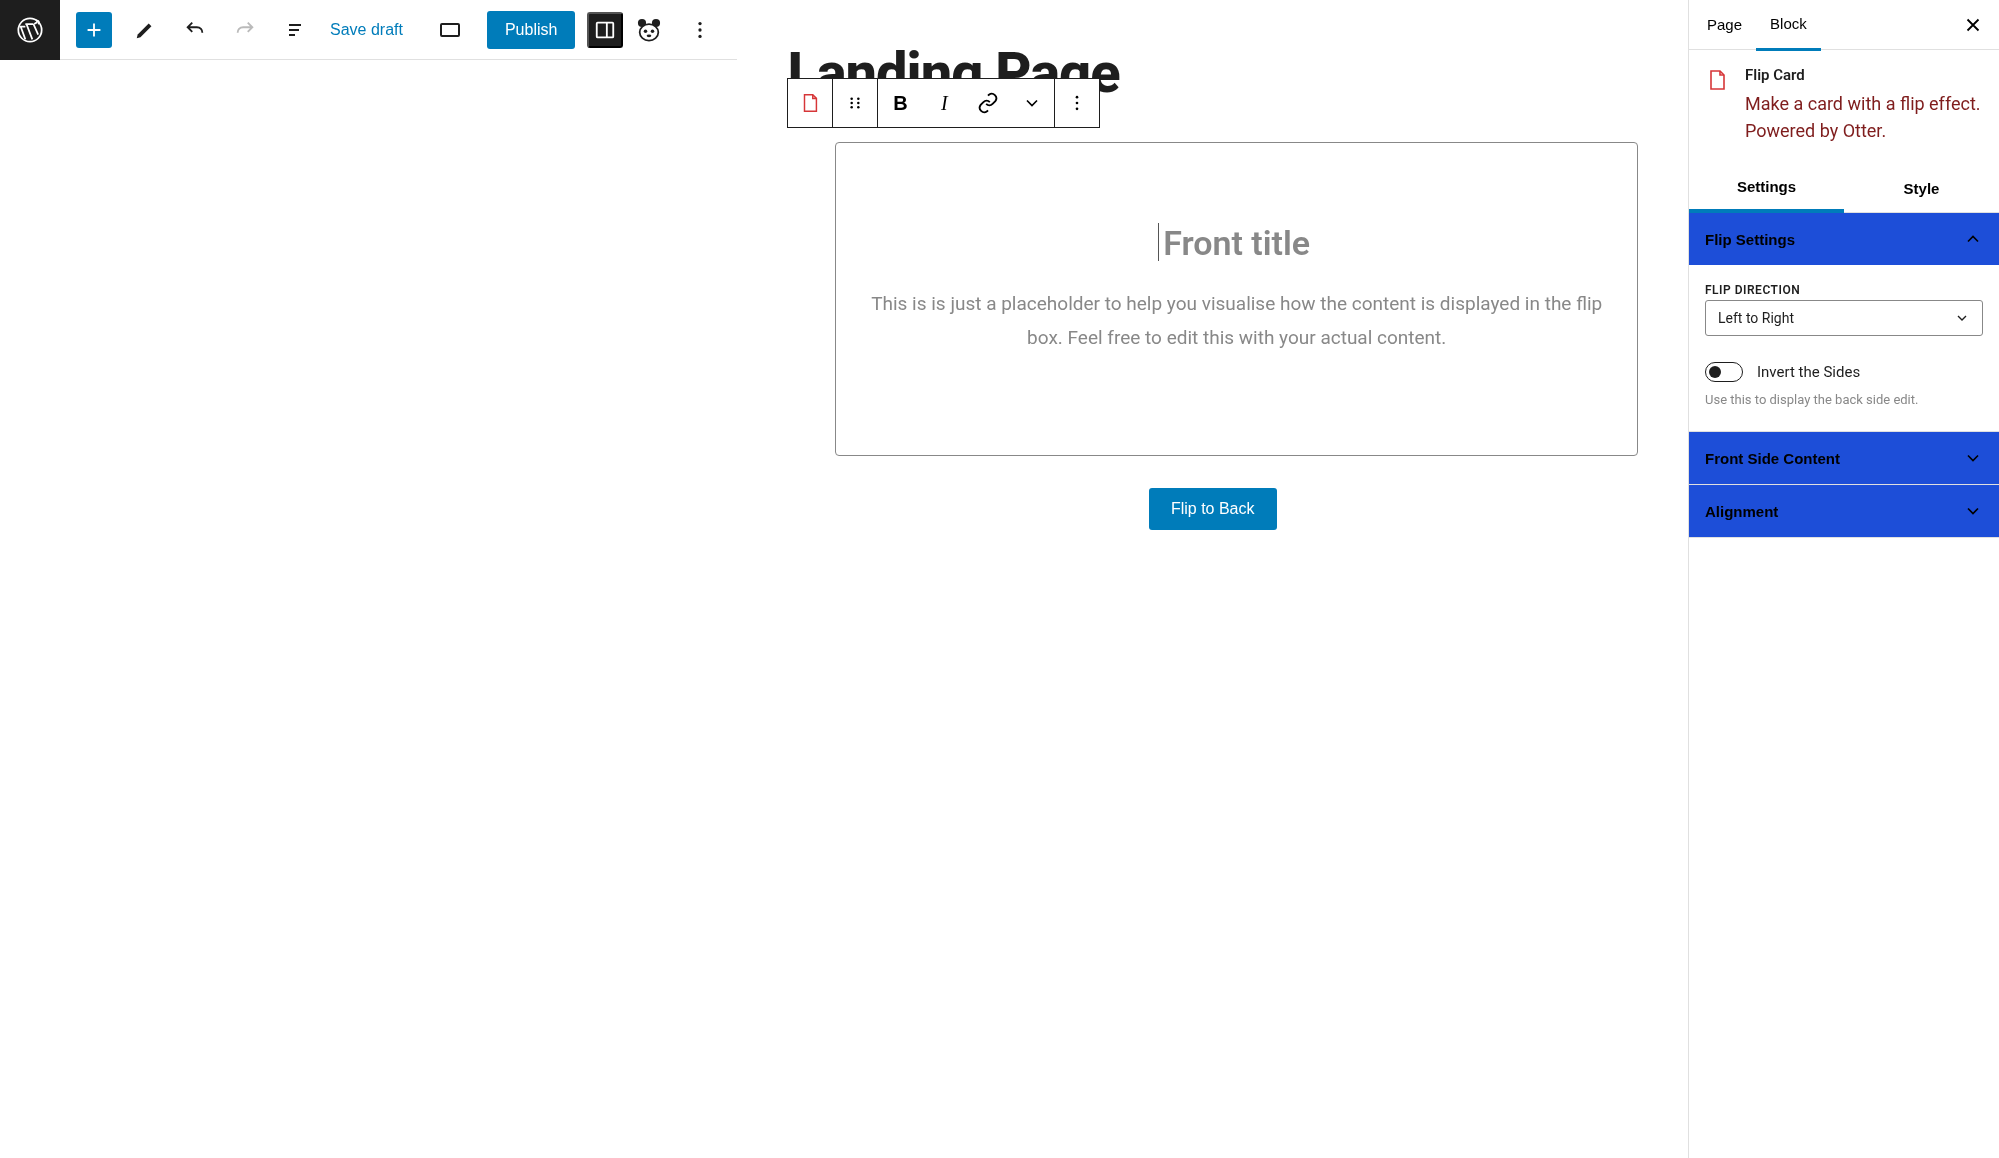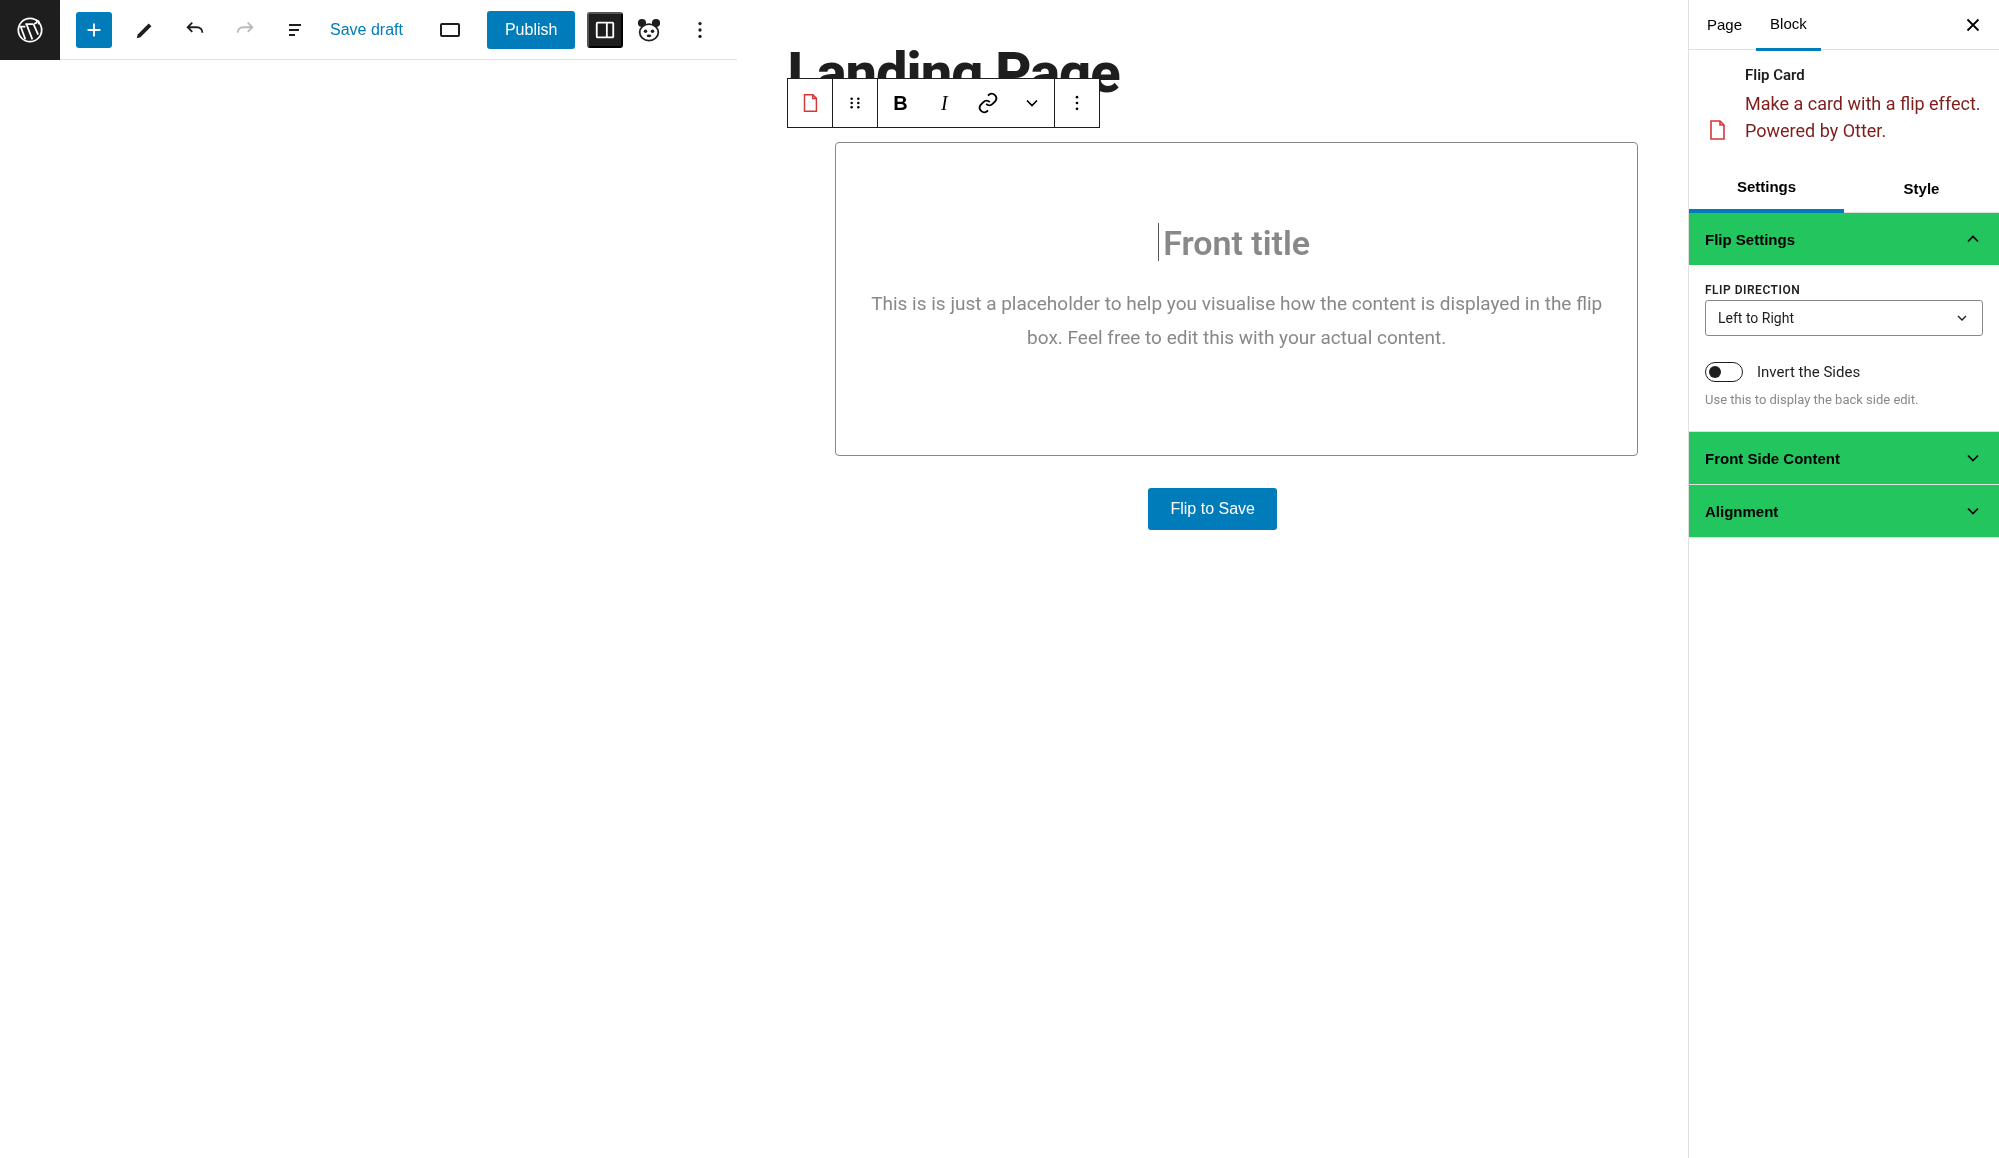--- a/index.html
+++ b/index.html
@@ -38,32 +38,32 @@
 .flip-btn { display: block; margin: 32px auto 0; background: #007cba; color: #fff; border: none; padding: 12px 22px; font-size: 16px; border-radius: 3px; cursor: pointer; }
 
 
 .sidebar-tabs { display: flex; align-items: center; height: 50px; border-bottom: 1px solid #e0e0e0; padding: 0 4px; }
 .sidebar-tab { padding: 16px 14px; font-size: 15px; cursor: pointer; border: none; background: none; }
 .sidebar-tab.active { font-weight: 500; border-bottom: 3px solid #007cba; margin-bottom: -1px; }
 .sidebar-tab-spacer { flex: 1; }
 .close-sidebar { width: 44px; height: 44px; display: flex; align-items: center; justify-content: center; border: none; background: none; cursor: pointer; }
 
 
-.block-card { padding: 16px 16px 20px; display: flex; gap: 14px; align-items: flex-end; }
+.block-card { padding: 16px 16px 20px; display: flex; gap: 14px; align-items: flex-start; }
 .block-icon { width: 26px; height: 26px; flex-shrink: 0; margin-top: 2px; }
 .block-card-title { font-size: 15px; font-weight: 600; margin-bottom: 6px; }
 .block-card-desc { font-size: 18px; color: #7f1d1d; line-height: 1.5; }
 
 
 .sub-tabs { display: flex; border-bottom: 1px solid #e0e0e0; }
 .sub-tab { flex: 1; text-align: center; padding: 14px 0; font-size: 15px; font-weight: 600; cursor: pointer; border: none; background: none; }
 .sub-tab.active { border-bottom: 4px solid #007cba; margin-bottom: -1px; }
 
 
-.panel-header { width: 100%; padding: 16px; display: flex; align-items: center; justify-content: space-between; border: none; border-bottom: 1px solid #e0e0e0; background: #22c55e; cursor: pointer; text-align: left; }
+.panel-header { width: 100%; padding: 16px; display: flex; align-items: center; justify-content: space-between; border: none; border-bottom: 1px solid #e0e0e0; background: #1d4ed8; cursor: pointer; text-align: left; }
 .panel-header-title { font-size: 15px; font-weight: 600; }
 .panel-body { padding: 18px 16px 24px; border-bottom: 1px solid #e0e0e0; }
 .field-label { font-size: 12px; font-weight: 600; letter-spacing: 0.5px; color: #1e1e1e; text-transform: uppercase; margin-bottom: 3px; }
 .select { width: 100%; padding: 9px 12px; border: 1px solid #888; border-radius: 3px; font-size: 14px; background: #fff; display: flex; justify-content: space-between; align-items: center; cursor: pointer; }
 .toggle-row { display: flex; align-items: center; gap: 14px; margin-top: 26px; }
 .toggle { width: 38px; height: 20px; border: 1px solid #1e1e1e; border-radius: 12px; position: relative; cursor: pointer; }
 .toggle-knob { width: 12px; height: 12px; background: #1e1e1e; border-radius: 50%; position: absolute; top: 3px; left: 3px; }
 .toggle-label { font-size: 15px; }
 .help-text { font-size: 13px; color: #888; margin-top: 10px; }
 
@@ -194,21 +194,21 @@
                 <circle cx="12" cy="19" r="1.6"></circle>
               </svg>
           </button>
         </div>
       </div>
 
       <div class="flip-card-box">
         <div class="front-title">Front title</div>
         <div class="front-desc">This is is just a placeholder to help you visualise how the content is displayed in the flip box. Feel free to edit this with your actual content.</div>
       </div>
-      <button class="flip-btn">Flip to Save</button>
+      <button class="flip-btn">Flip to Back</button>
     </div>
 
     <div class="sidebar">
       <div class="sidebar-tabs">
         <button class="sidebar-tab">Page</button>
         <button class="sidebar-tab active">Block</button>
         <div class="sidebar-tab-spacer"></div>
         <button class="close-sidebar">
           <svg width="22" height="22" viewBox="0 0 24 24" fill="none" stroke="currentColor" stroke-width="2">
               <path d="M18 6L6 18M6 6l12 12"></path>

